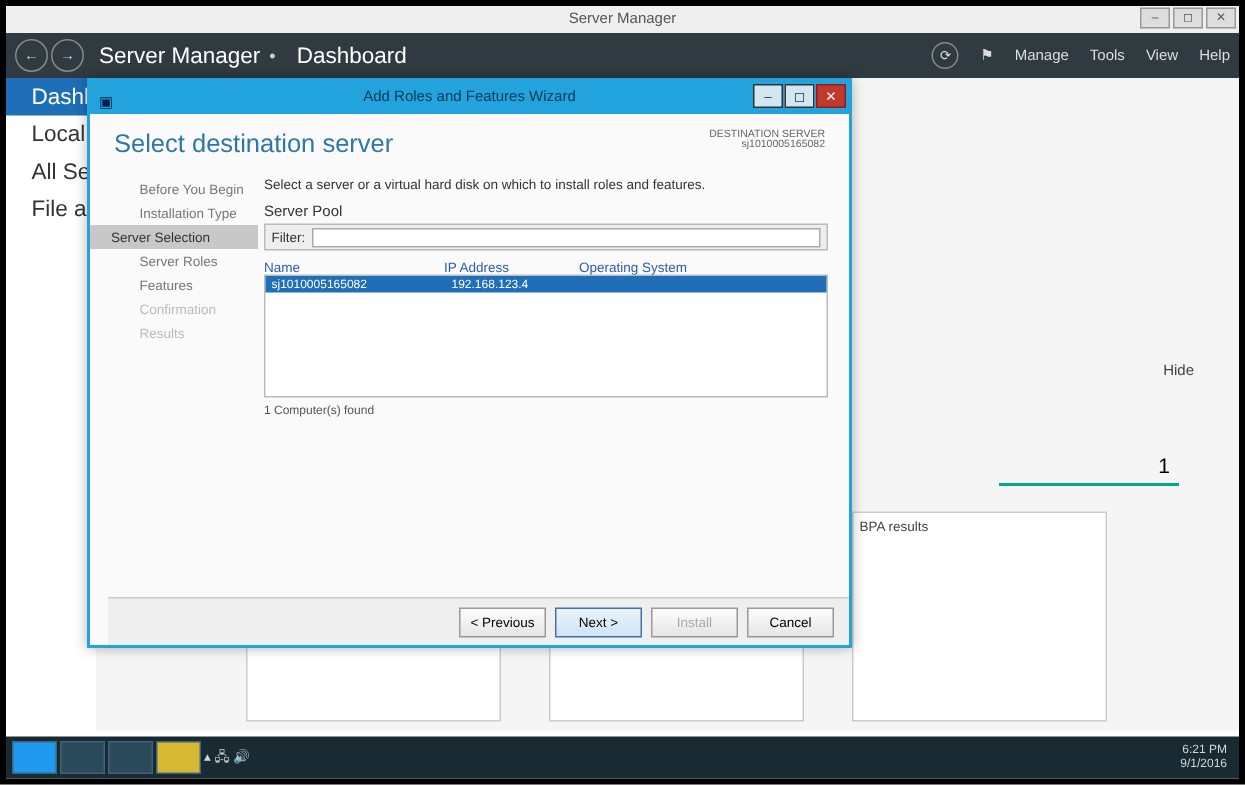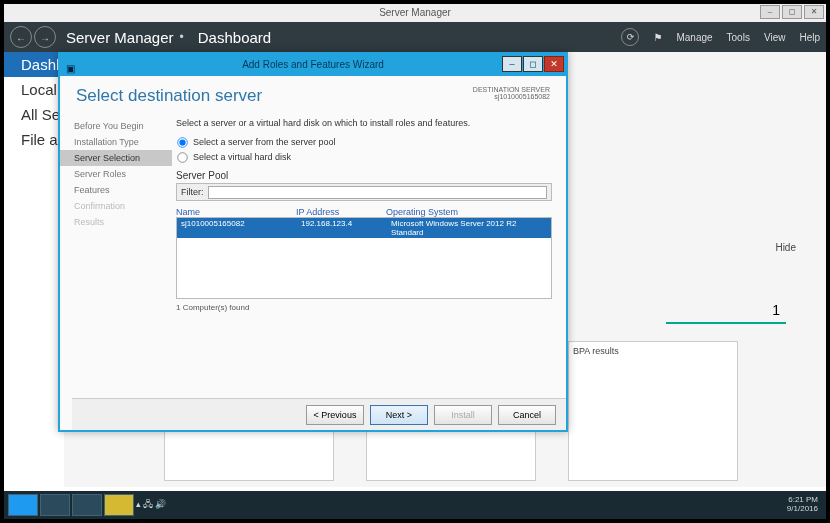--- a/index.html
+++ b/index.html
@@ -29,21 +29,21 @@
   .wiz-btns { position: absolute; right: 2px; top: 2px; display: flex; gap: 1px; }
   .wiz-btn { width: 20px; height: 16px; border: 1px solid #333; font-size: 9px; line-height: 14px; text-align: center; cursor: pointer; }
   .wiz-btn.cls { background: #c0392b; color: #fff; border-color: #8a2014; }
   .wiz-btn.max { background: #d6e6ee; }
   .wiz-btn.min { background: #d6e6ee; }
   .wiz-head { padding: 10px 16px 8px 16px; display: flex; justify-content: space-between; }
   .wiz-head h1 { font-size: 17px; font-weight: 300; color: #2e77a8; }
   .wiz-head .dest { text-align: right; font-size: 7px; color: #666; }
   .wiz-body { display: flex; height: 298px; }
   .wiz-nav { width: 112px; padding: 4px 0 0 14px; font-size: 9px; color: #777; }
-  .wiz-nav div { padding: 3px 0; cursor: pointer; }
+  .wiz-nav div { padding: 3px 0; cursor: pointer; margin-left: 19px; }
   .wiz-nav .sel { background: #c8c8c8; color: #333; margin-left: -14px; padding-left: 14px; }
   .wiz-nav .dis { color: #bbb; }
   .wiz-main { flex: 1; padding: 4px 14px 0 4px; font-size: 9px; color: #333; }
   .wiz-main .instr { margin-bottom: 8px; }
   .radios label { display: block; font-size: 9px; margin-bottom: 2px; }
   .radios input { vertical-align: middle; margin-right: 4px; transform: scale(.8); }
   .pool-lbl { margin-top: 6px; font-size: 10px; }
   .filter-row { border: 1px solid #bbb; background: #eee; height: 18px; display: flex; align-items: center; padding: 0 4px; margin-top: 2px; }
   .filter-row span { margin-right: 4px; }
   .filter-row input { flex: 1; border: 1px solid #aaa; height: 13px; font-size: 9px; padding: 0 2px; }
@@ -140,39 +140,34 @@
         <div>Before You Begin</div>
         <div>Installation Type</div>
         <div class="sel">Server Selection</div>
         <div>Server Roles</div>
         <div>Features</div>
         <div class="dis">Confirmation</div>
         <div class="dis">Results</div>
       </div>
       <div class="wiz-main">
         <div class="instr">Select a server or a virtual hard disk on which to install roles and features.</div>
-        <div class="radios">
-          <label><input type="radio" name="dst" checked="" style=""><span>Select a server from the server pool</span></label>
-          <label><input type="radio" name="dst" style=""><span>Select a virtual hard disk</span></label>
-        </div>
         <div class="pool-lbl">Server Pool</div>
         <div class="filter-row">
           <span>Filter:</span>
           <input type="text" placeholder="" style="">
         </div>
         <div class="pool-headers">
           <div>Name</div>
           <div>IP Address</div>
           <div>Operating System</div>
         </div>
         <div class="pool-list">
           <div class="pool-row">
             <div>sj1010005165082</div>
             <div>192.168.123.4</div>
-            <div>Microsoft Windows Server 2012 R2 Standard</div>
           </div>
         </div>
         <div class="found">1 Computer(s) found</div>
       </div>
     </div>
     <div class="wiz-foot">
       <button class="btn">&lt; Previous</button>
       <button class="btn primary">Next &gt;</button>
       <button class="btn" disabled="">Install</button>
       <button class="btn">Cancel</button>

